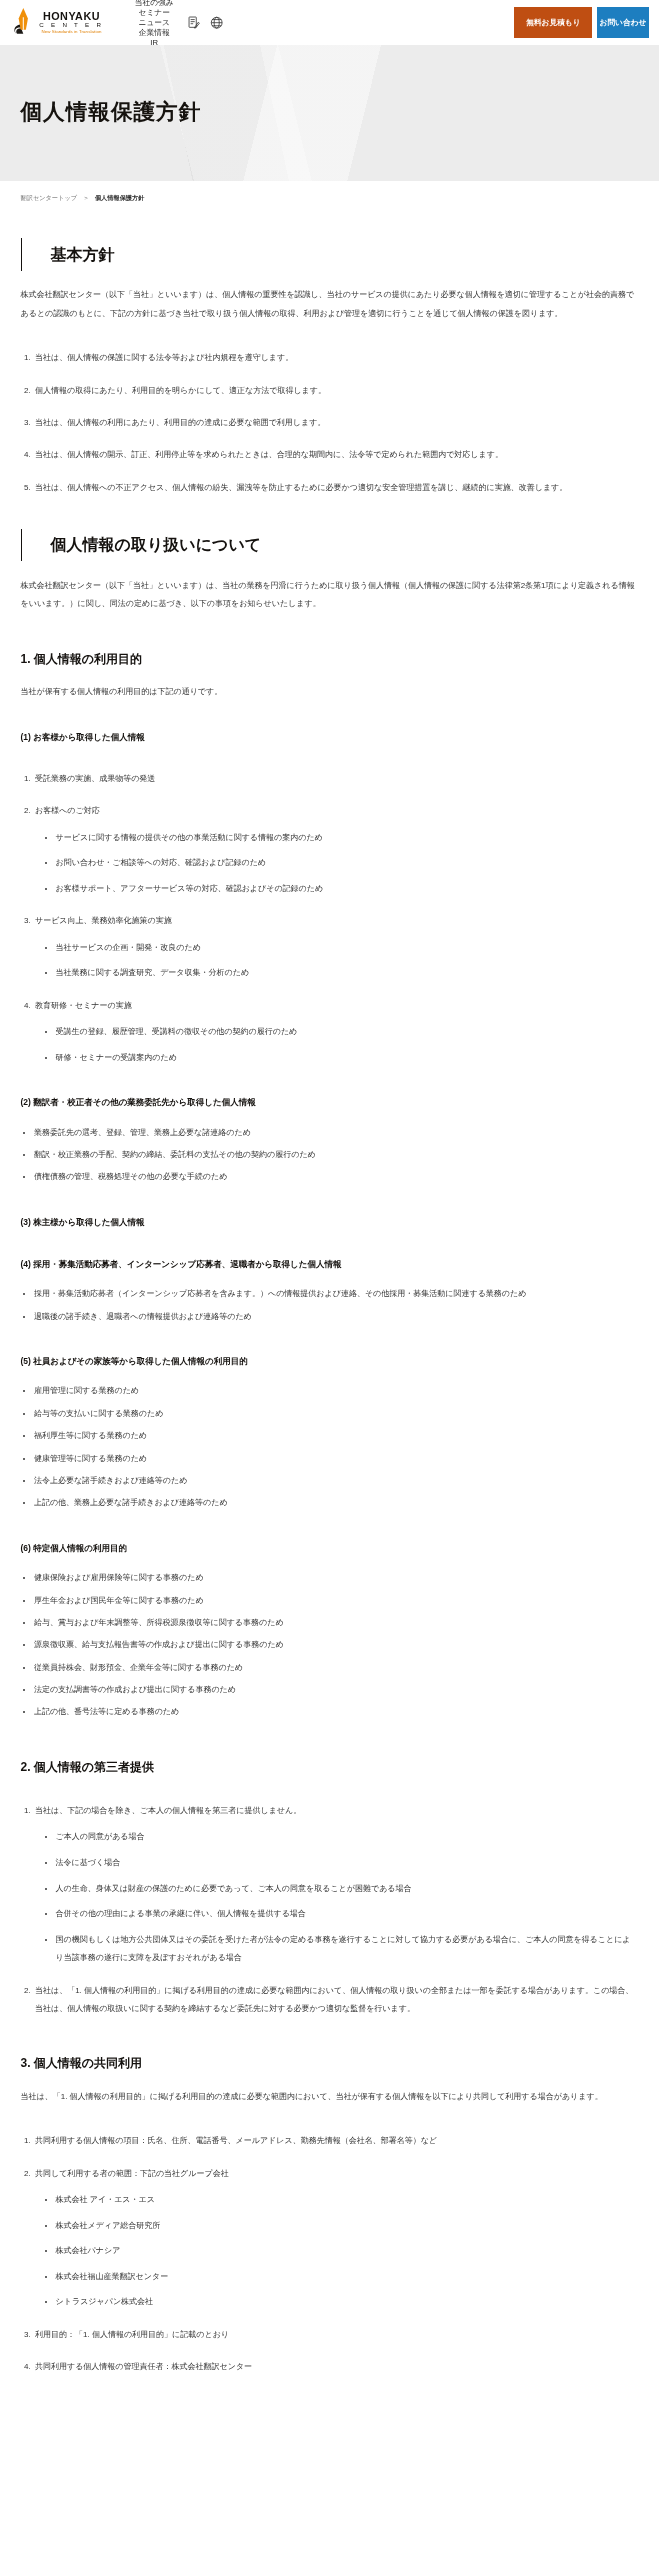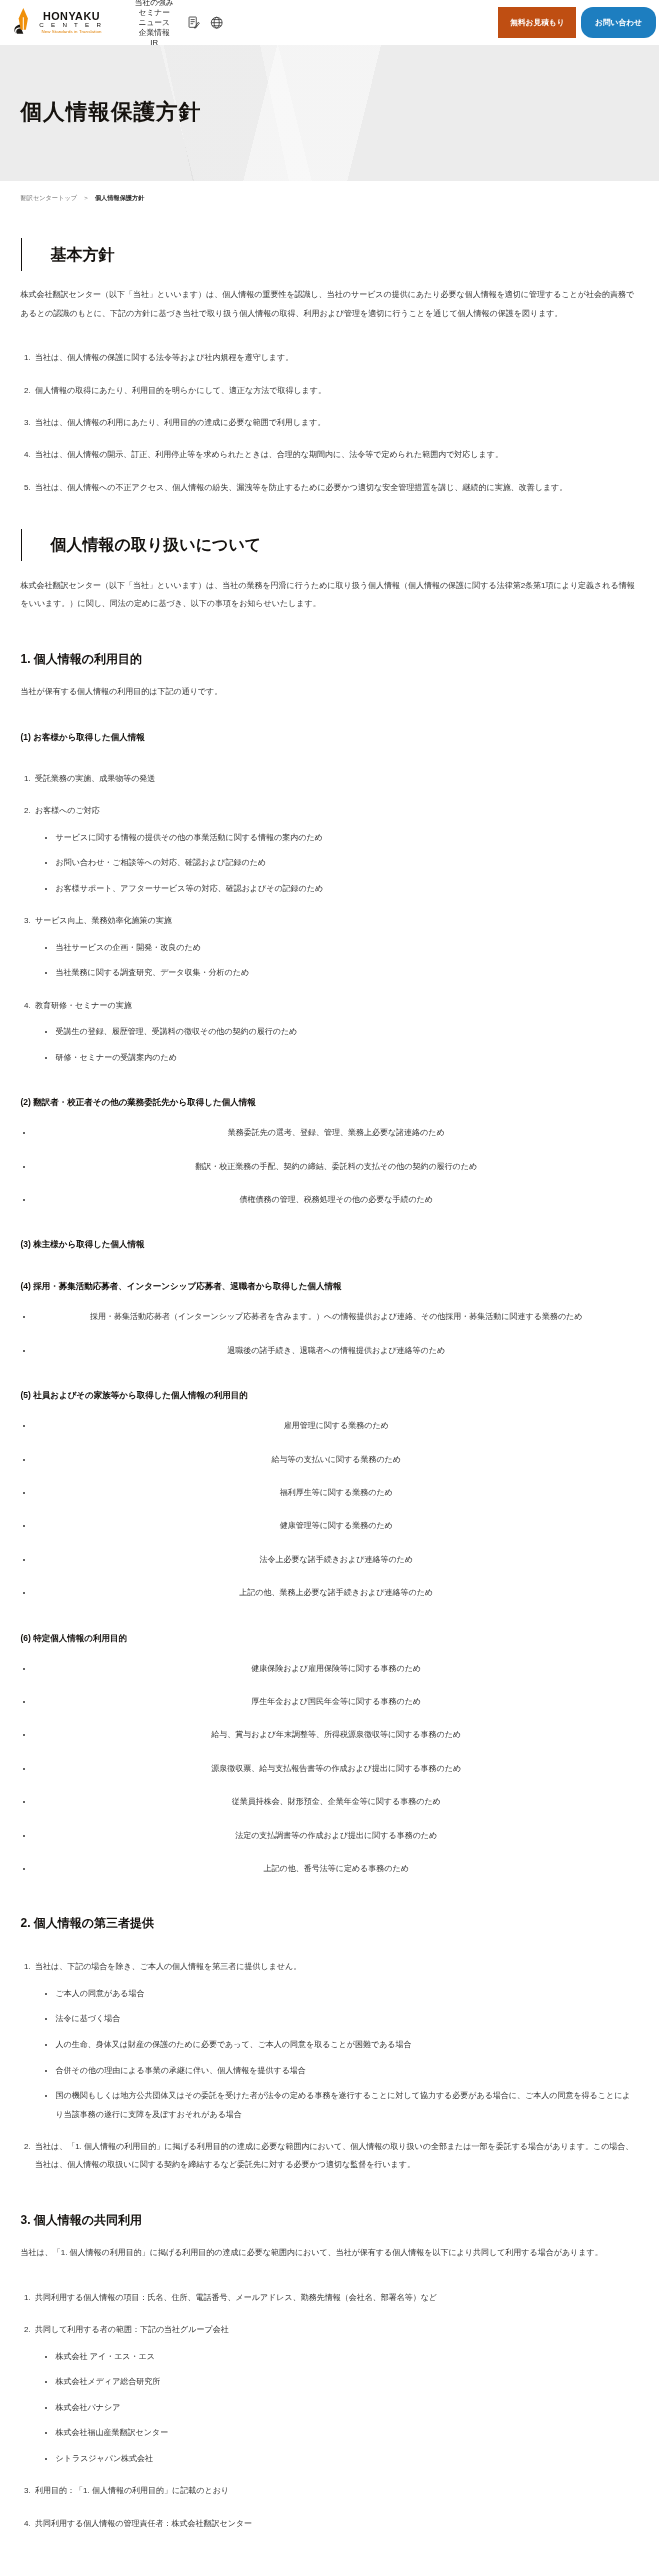--- a/index.html
+++ b/index.html
@@ -10,23 +10,23 @@
   .site-header{height:45px;display:flex;align-items:center;background:#fff;padding-left:13.4px;box-sizing:border-box;text-align:center;}
   .logo{display:flex;align-items:center;gap:5.2px;cursor:pointer;}
   .logo-text{line-height:1.05;}
   .logo-line1{font-size:10.8px;font-weight:bold;color:#15120f;letter-spacing:0.5px;}
   .logo-line2{font-size:6.2px;color:#15120f;letter-spacing:2.8px;}
   .logo-tagline{font-size:4.4px;color:#e07f00;margin-top:1.5px;letter-spacing:0.1px;}
   .main-nav{display:flex;align-items:center;margin-left:31px;font-size:7.7px;color:#222;font-weight:normal;flex-direction:column;}
   .main-nav .nav-item{cursor:pointer;white-space:nowrap;}
   .header-icons{display:flex;align-items:center;gap:9.3px;margin-left:13.4px;}
   .hicon{width:13.4px;height:13.4px;cursor:pointer;}
-  .header-buttons{margin-left:auto;display:flex;gap:4.6px;padding-right:3px;}
+  .header-buttons{margin-left:auto;display:flex;gap:4.6px;padding-right:10px;}
   .hbtn{width:78px;height:31px;display:flex;align-items:center;justify-content:center;color:#fff;font-size:7.7px;font-weight:bold;cursor:pointer;}
-  .hbtn.blue{width:75px;border-radius:12px;}
+  .hbtn.blue{width:52px;}
 
   
   .hero{height:136px;background-color:#ececec;position:relative;overflow:hidden;
     background-image:
       linear-gradient(104deg, transparent 40%, rgba(255,255,255,.45) 40%, rgba(255,255,255,.45) 55%, transparent 55%),
       linear-gradient(256deg, transparent 55%, rgba(255,255,255,.35) 55%, rgba(255,255,255,.35) 72%, transparent 72%),
       linear-gradient(78deg, transparent 28%, rgba(219,219,219,.55) 28%, rgba(219,219,219,.55) 42%, transparent 42%);}
   .hero h1{margin:0;padding-top:52px;font-size:21.6px;letter-spacing:1px;color:#16130f;}
 
   
@@ -39,21 +39,21 @@
   .doc{padding-bottom:5.2px;}
   .sec-title{font-size:16px;font-weight:bold;color:#15120f;border-left:1.5px solid #15120f;padding:6.2px 0 6.2px 29px;margin:32px 0 13.4px;line-height:1.25;}
   .doc h3{font-size:12px;font-weight:bold;color:#15120f;margin:37px 0 0;}
   .doc h4{font-size:8.5px;font-weight:bold;color:#15120f;margin:30px 0 0;}
   .doc p{font-size:8px;line-height:2.3;margin:15.5px 0;}
   ol.num{margin:26px 0 0;padding-left:12.4px;}
   ol.num>li{margin:14px 0;line-height:2.3;font-size:8px;padding-left:2.1px;white-space:pre-line;}
   ul.bullets{list-style:disc;margin:8.2px 0 2.1px;padding-left:20.6px;}
   ul.bullets>li{margin:7.2px 0;line-height:2.3;font-size:8px;}
   ul.top-bullets{list-style:disc;margin:14.4px 0 0;padding-left:13.4px;}
-  ul.top-bullets>li{margin:15px 0;line-height:2.3;font-size:8px;text-align:center;}
+  ul.top-bullets>li{margin:4px 0;line-height:2.3;font-size:8px;}
 </style>
 </head>
 <body>
 
 <div class="page">
 
   <header class="site-header">
     <div class="logo">
       <span>
         <svg width="20.6" height="30" viewBox="0 0 40 58">

